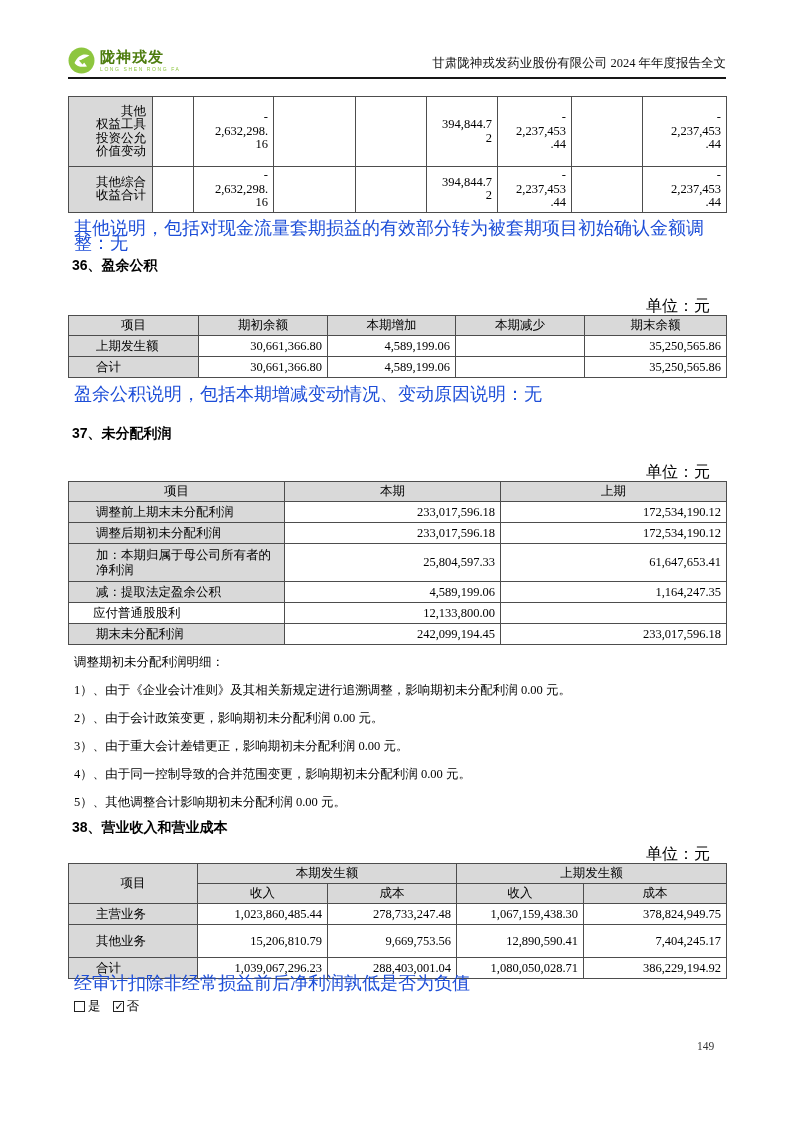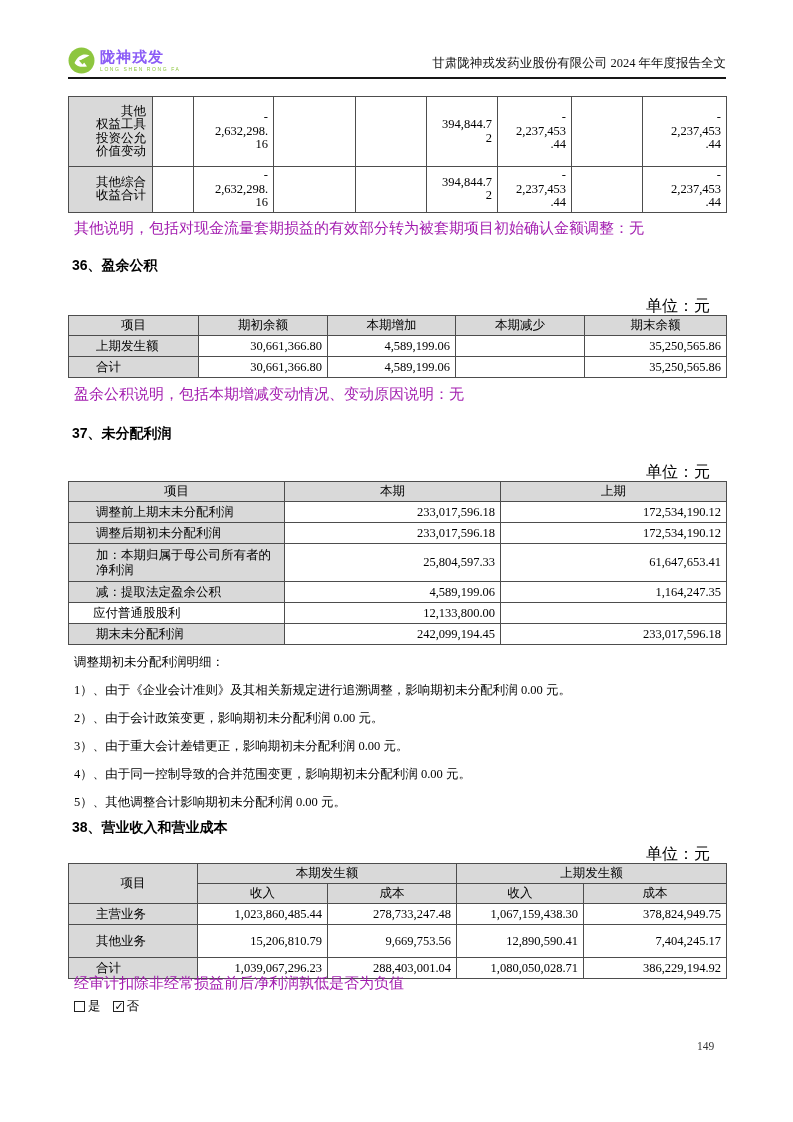--- a/index.html
+++ b/index.html
@@ -14,21 +14,21 @@
   
   .hdr {
     left:68px; top:46px; width:658px; height:33px;
     border-bottom:2.5px solid #161616;
     display:flex; justify-content:space-between; align-items:flex-end;
     padding-bottom:3px;
   }
   .logo { display:flex; align-items:center; gap:5px; }
   .logo-txt .cn {
     font-family:Liberation Serif, serif;
-    font-weight:bold; font-size:15px; color:#8b5cf6; letter-spacing:1px; line-height:16px;
+    font-weight:bold; font-size:15px; color:#4d7c0f; letter-spacing:1px; line-height:16px;
   }
   .logo-txt .en {
     font-family:"Liberation Sans","DejaVu Sans",sans-serif;
     font-size:5px; color:#8dc63f; letter-spacing:1.6px; line-height:6px; margin-top:1px;
   }
   .doc-title { font-size:12.5px; color:#111; padding-bottom:2px; }
 
   
   table { border-collapse:collapse; table-layout:fixed; width:658px; }
   td, th {
@@ -36,21 +36,21 @@
     line-height:14.5px; padding:2px 5px; vertical-align:middle;
   }
   th { text-align:center; background:#d9d9d9; }
   .gray { background:#d9d9d9; }
   .lbl { text-align:left;padding-left:27px; }
   .num { text-align:right; white-space:pre-line; }
   .t1 td { line-height:13.5px; }
   .indent2 { text-indent:2em; }
   .indent1 { padding-left:24px; }
 
-  .note { font-size:15px; line-height:15px; color:#a21caf; }
+  .note { font-size:18px; line-height:15px; color:#1d4ed8; }
   .heading {
     font-family:"Liberation Sans","DejaVu Sans",sans-serif;
     font-weight:bold; font-size:14px; color:#000;
   }
   .unit { width:658px; text-align:right; font-size:16px; padding-right:16px; }
 
   .details .item { margin-bottom:13px; font-size:12.5px; line-height:15px; }
 
   .opts { display:flex; gap:12px; font-size:12.5px; align-items:center; }
   .opt { display:flex; align-items:center; gap:3px; }

